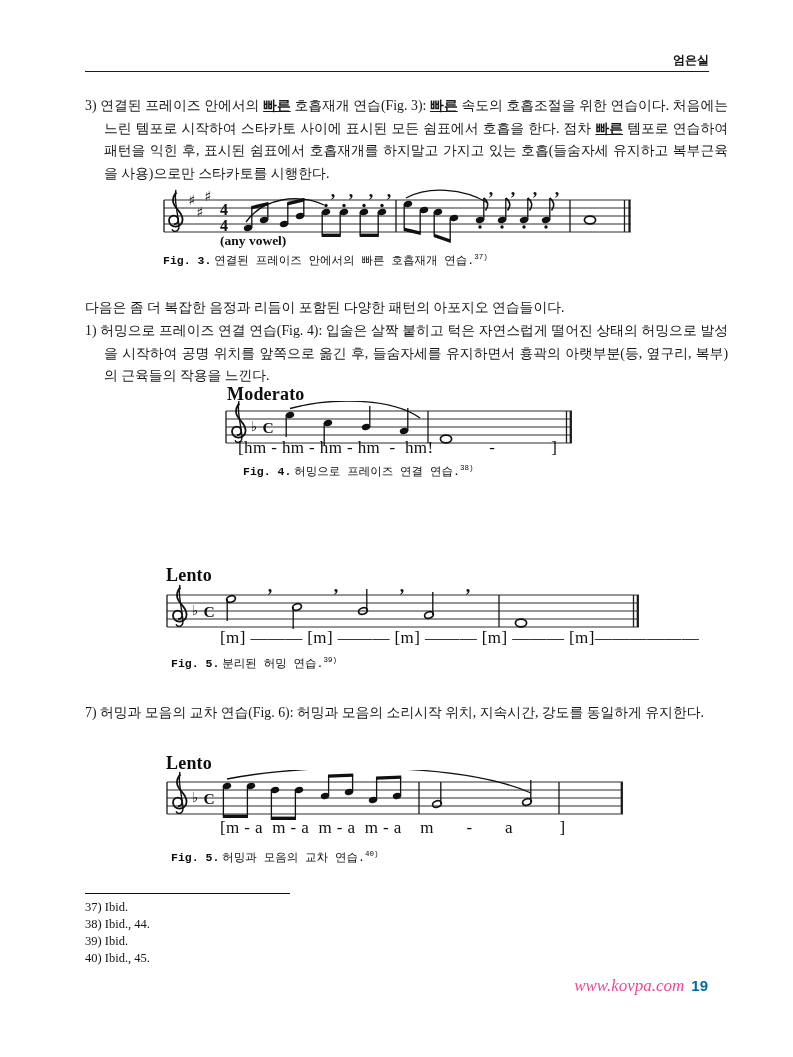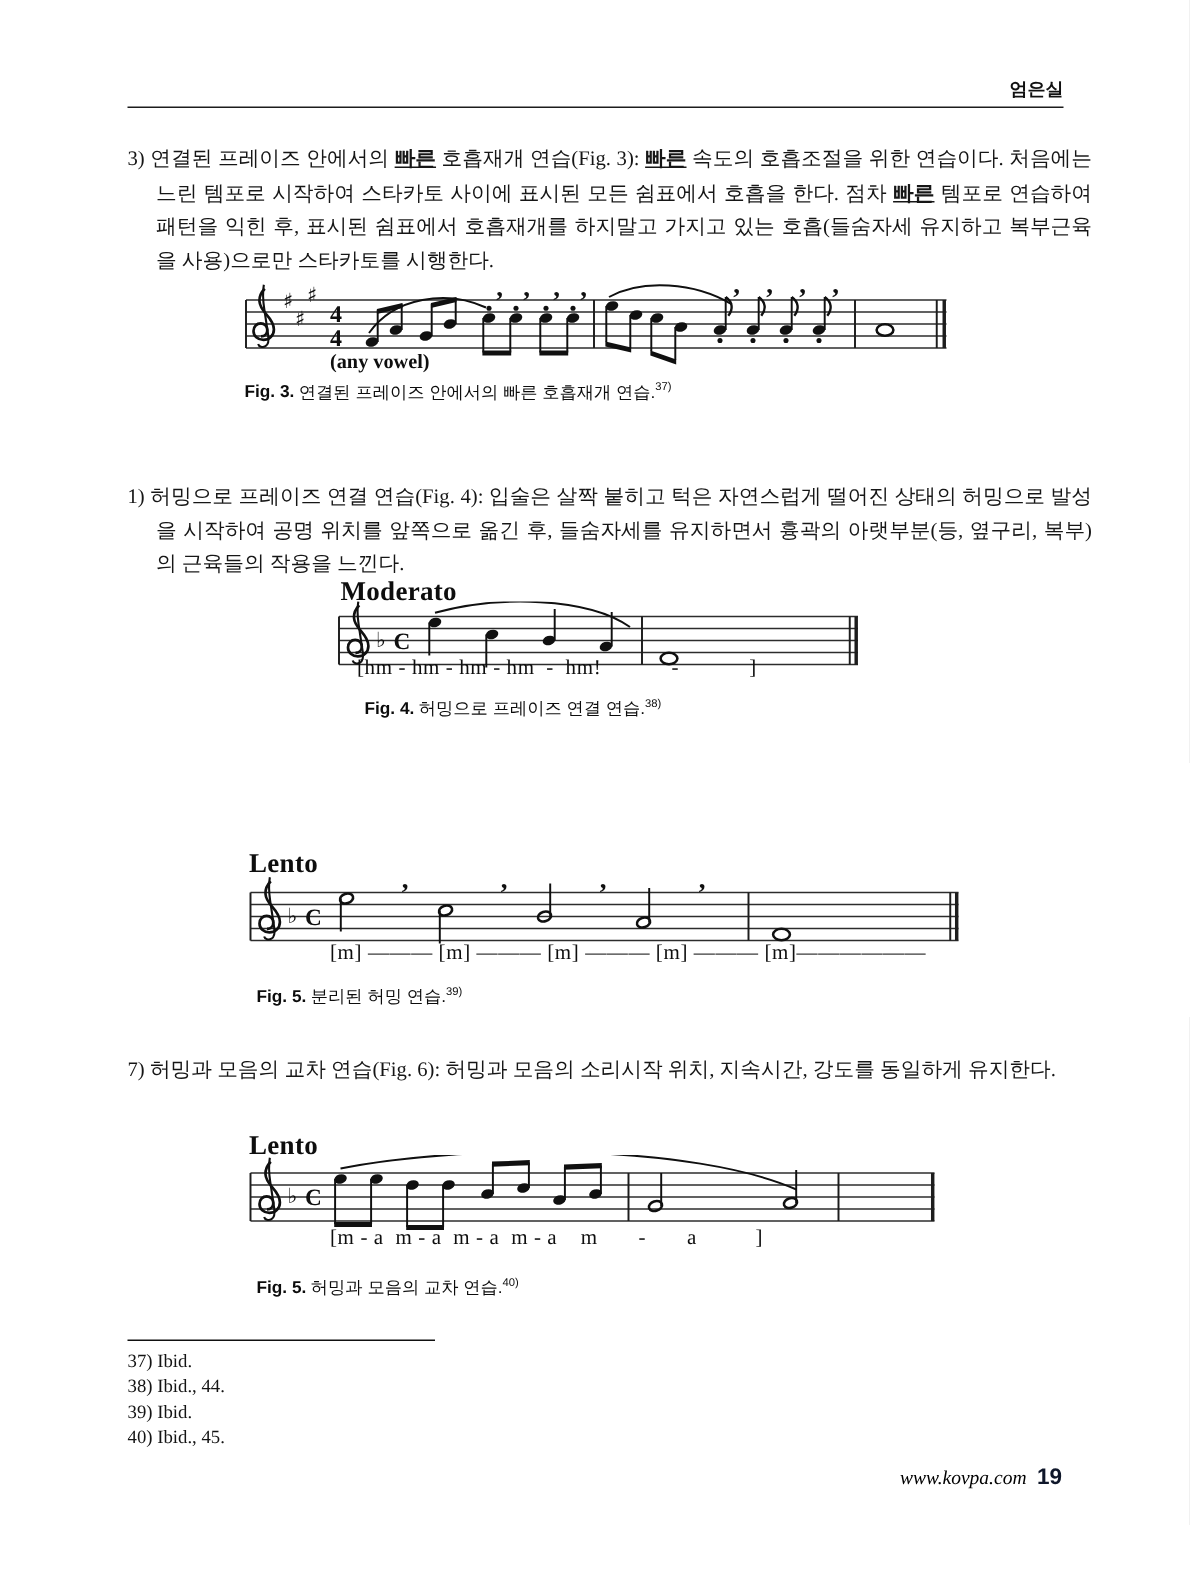--- a/index.html
+++ b/index.html
@@ -7,30 +7,30 @@
         font-family:"Liberation Serif","DejaVu Serif",serif;color:#161616;overflow:hidden;}
   .abs{position:absolute;}
   .para{font-size:13.8px;line-height:22.5px;text-align:justify;width:624px;left:85px;}
   .hang{padding-left:19px;text-indent:-19px;}
   .b{font-weight:bold;text-decoration:underline;}
   .header-author{font-family:"Liberation Sans","DejaVu Sans",sans-serif;font-size:12px;font-weight:bold;color:#111;}
   .header-rule{left:85px;width:624px;height:0;border-top:1.4px solid #1c1c1c;}
   .figure{position:absolute;}
   .tempo{position:absolute;font-weight:bold;font-size:18px;color:#0e0e0e;letter-spacing:.2px;}
   .sublabel{position:absolute;font-weight:bold;font-size:13.5px;color:#0e0e0e;}
-  .lyrics{position:absolute;font-size:14px;color:#0e0e0e;white-space:pre;letter-spacing:.4px;}
-  .caption{position:absolute;font-family:Liberation Sans, sans-serif;font-size:11.5px;color:#0c0c0c;white-space:nowrap;}
+  .lyrics{position:absolute;font-size:17px;color:#0e0e0e;white-space:pre;letter-spacing:.4px;}
+  .caption{position:absolute;font-family:Liberation Mono, monospace;font-size:11.5px;color:#0c0c0c;white-space:nowrap;}
   .caption .lbl{font-weight:bold;}
   .caption .ctext{margin-left:3px;}
   .caption sup{font-size:7.5px;}
   .fnblock{left:85px;font-size:12.5px;line-height:17px;color:#141414;}
   .fnrule{left:85px;width:205px;border-top:1.6px solid #111;height:0;}
   .footer{right:85px;top:976px;text-align:right;}
-  .footer .site{font-style:italic;font-size:13px;color:#000000;}
-  .footer .pageno{font-family:"Liberation Sans","DejaVu Sans",sans-serif;font-weight:bold;font-size:15px;color:#0f172a;margin-left:7px;}
+  .footer .site{font-style:italic;font-size:17px;color:#ec4899;}
+  .footer .pageno{font-family:"Liberation Sans","DejaVu Sans",sans-serif;font-weight:bold;font-size:15px;color:#0369a1;margin-left:7px;}
   
   svg .sl{stroke:#2c2c2c;stroke-width:1;}
   svg .bl{stroke:#1d1d1d;stroke-width:1.3;}
   svg .bl2{stroke:#1d1d1d;stroke-width:2.3;}
   svg .stem{stroke:#101010;stroke-width:1.3;}
   svg .beam{fill:#101010;}
   svg .slur{fill:none;stroke:#101010;stroke-width:1.3;}
   svg .clef{fill:none;stroke:#101010;}
   svg .nh{fill:#101010;}
   svg .nho{fill:none;stroke:#101010;stroke-width:1.7;}
@@ -143,20 +143,21 @@
       </g>
       <line class="bl" x1="412" y1="14" x2="412" y2="46"></line>
       <ellipse class="nho" cx="432" cy="34" rx="5.6" ry="3.8"></ellipse>
       <line class="bl" x1="466.5" y1="14" x2="466.5" y2="46"></line>
       <line class="bl2" x1="471.5" y1="14" x2="471.5" y2="46"></line>
     </svg>
     <div class="sublabel" style="left:62px;top:55px;">(any vowel)</div>
     <div class="caption" style="left:5px;top:75px;"><span class="lbl">Fig. 3.</span><span class="ctext">연결된 프레이즈 안에서의 빠른 호흡재개 연습.</span><sup>37)</sup></div>
   </div>
 
+  <div class="abs para" style="top:297px;">다음은 좀 더 복잡한 음정과 리듬이 포함된 다양한 패턴의 아포지오 연습들이다.</div>
   <div class="abs para hang" style="top:320px;">1) 허밍으로 프레이즈 연결 연습(Fig. 4): 입술은 살짝 붙히고 턱은 자연스럽게 떨어진 상태의 허밍으로 발성을 시작하여 공명 위치를 앞쪽으로 옮긴 후, 들숨자세를 유지하면서 흉곽의 아랫부분(등, 옆구리, 복부)의 근육들의 작용을 느낀다.</div>
 
   <div class="figure" style="left:222px;top:384px;width:360px;height:105px;">
     <div class="tempo" style="left:5px;top:0;">Moderato</div>
     <svg class="abs" style="left:0;top:17px;" width="352" height="46" viewBox="0 0 352 46">
       <g>
         <line class="sl" x1="4" y1="10" x2="350" y2="10"></line>
           <line class="sl" x1="4" y1="18" x2="350" y2="18"></line>
         <line class="sl" x1="4" y1="26" x2="350" y2="26"></line>
           <line class="sl" x1="4" y1="34" x2="350" y2="34"></line>

